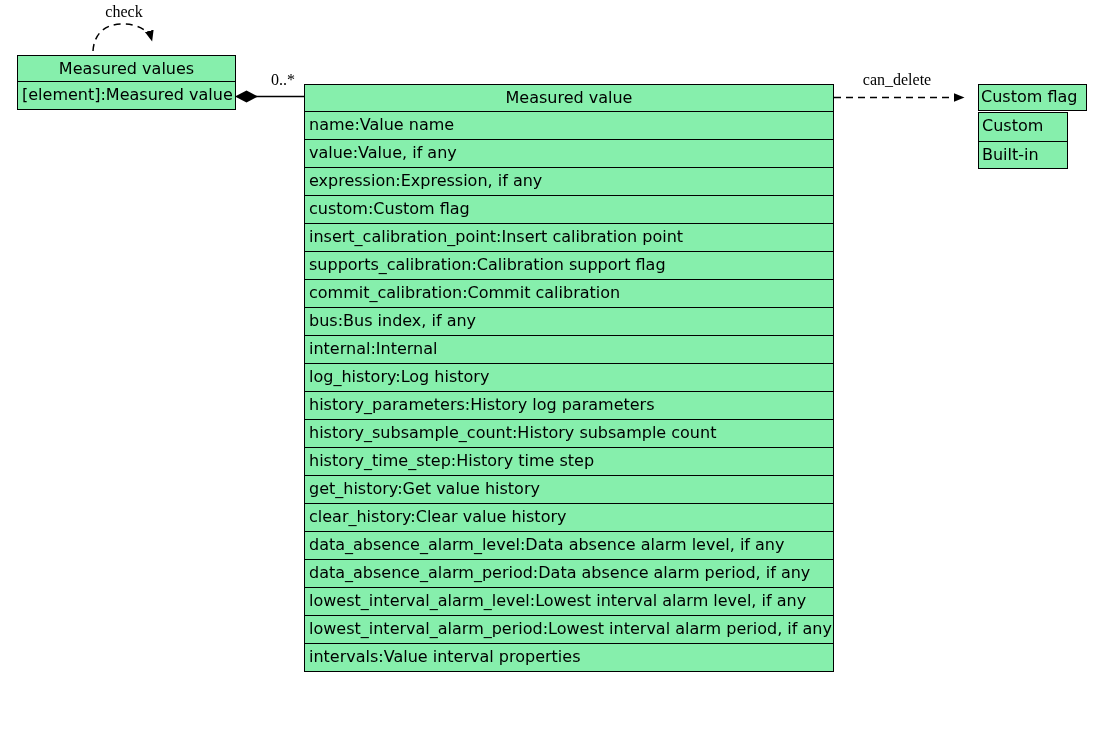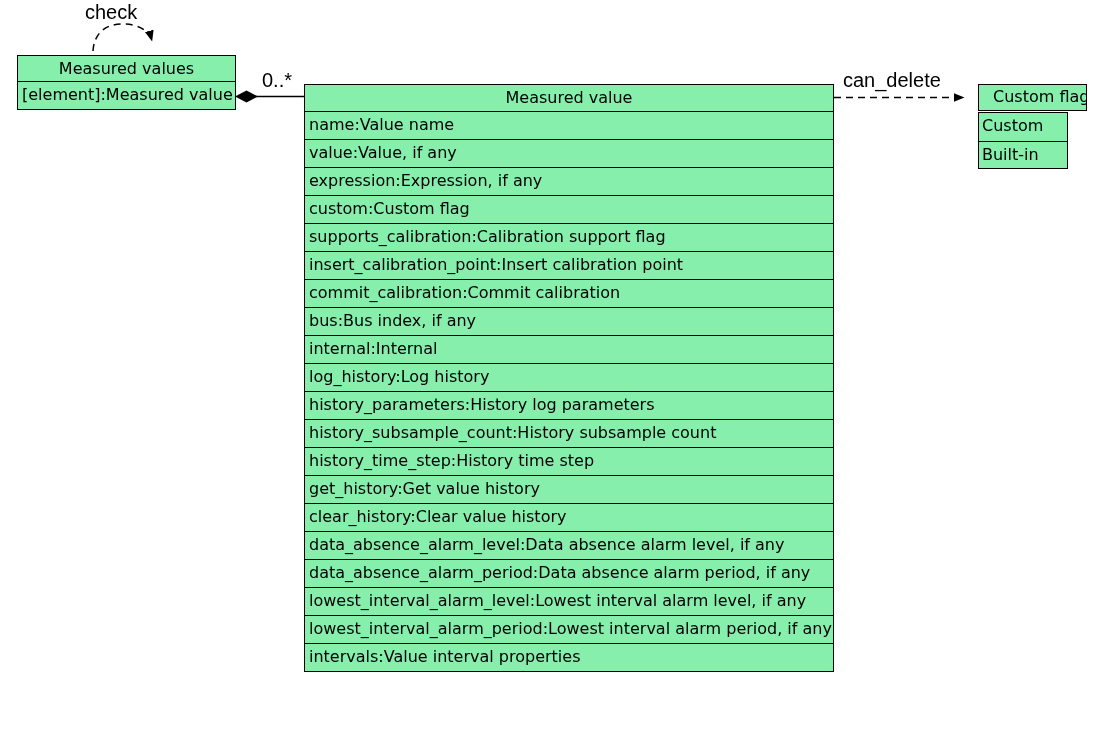--- a/index.html
+++ b/index.html
@@ -25,23 +25,23 @@
   .edge-line {
     stroke: #000000;
     stroke-width: 1.5;
     fill: none;
   }
   .edge-dashed {
     stroke-dasharray: 7 5;
   }
   .edge-label {
     position: absolute;
-    font-family: Liberation Sans, sans-serif;
-    font-size: 20px;
-    text-align: left;
+    font-family: Liberation Serif, serif;
+    font-size: 16px;
+    text-align: center;
     white-space: nowrap;
     line-height: 18px;
   }
   .node {
     position: absolute;
     box-sizing: border-box;
     background: #86efac;
     border: 1.5px solid #000000;
   }
   .node-title {
@@ -63,21 +63,21 @@
   .node-measured-values .node-title { height: 25px; line-height: 25px; }
   .node-measured-values .attr-row { height: 28px; line-height: 26px; }
   
   .node-measured-value { left: 304px; top: 84px; width: 530px; }
   .node-measured-value .node-title { height: 26px; line-height: 26px; }
   .node-measured-value .attr-row { height: 28px; line-height: 26px; }
   
   .node-custom-flag-title {
     left: 978px; top: 84px; width: 109px; height: 27px;
     line-height: 23.5px; font-size: 16px;
-    padding-left: 14px; white-space: nowrap; overflow: hidden;
+    padding-left: 2px; white-space: nowrap; overflow: hidden;
   }
   .node-custom-flag-values { left: 978px; top: 112px; width: 90px; }
   .node-custom-flag-values .attr-row { height: 27.5px; line-height: 26px; padding-left: 3px; }
   .node-custom-flag-values .attr-row:first-child { border-top: none; }
   
   .label-check      { left: 85px;  top: 3px;  width: 78px;  }
   .label-mult       { left: 262px; top: 71px; width: 42px;  }
   .label-can-delete { left: 843px; top: 71px; width: 108px; }
 </style>
 </head>
@@ -111,22 +111,22 @@
       </div>
   </div>
 
   <div class="node node-measured-value">
     <div class="node-title">Measured value</div>
     <div class="attr-list">
         <div class="attr-row">name:Value name</div>
         <div class="attr-row">value:Value, if any</div>
         <div class="attr-row">expression:Expression, if any</div>
         <div class="attr-row">custom:Custom flag</div>
+        <div class="attr-row">insert_calibration_point:Insert calibration point</div>
         <div class="attr-row">supports_calibration:Calibration support flag</div>
-        <div class="attr-row">insert_calibration_point:Insert calibration point</div>
         <div class="attr-row">commit_calibration:Commit calibration</div>
         <div class="attr-row">bus:Bus index, if any</div>
         <div class="attr-row">internal:Internal</div>
         <div class="attr-row">log_history:Log history</div>
         <div class="attr-row">history_parameters:History log parameters</div>
         <div class="attr-row">history_subsample_count:History subsample count</div>
         <div class="attr-row">history_time_step:History time step</div>
         <div class="attr-row">get_history:Get value history</div>
         <div class="attr-row">clear_history:Clear value history</div>
         <div class="attr-row">data_absence_alarm_level:Data absence alarm level, if any</div>

